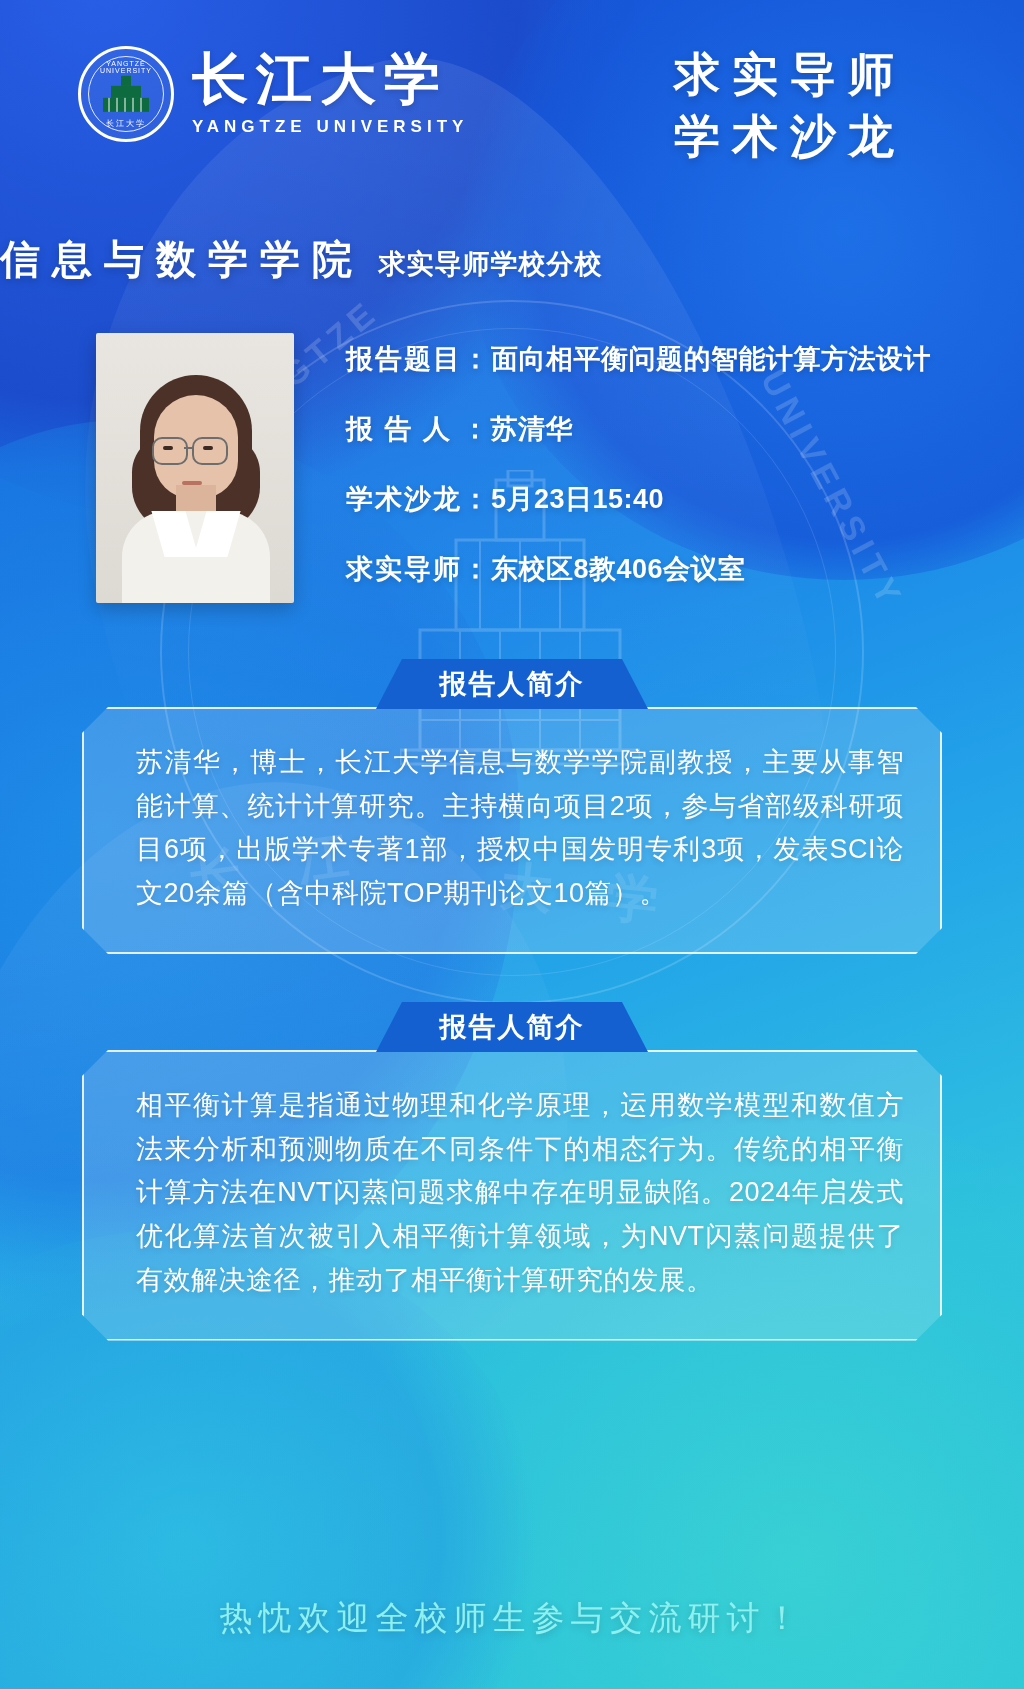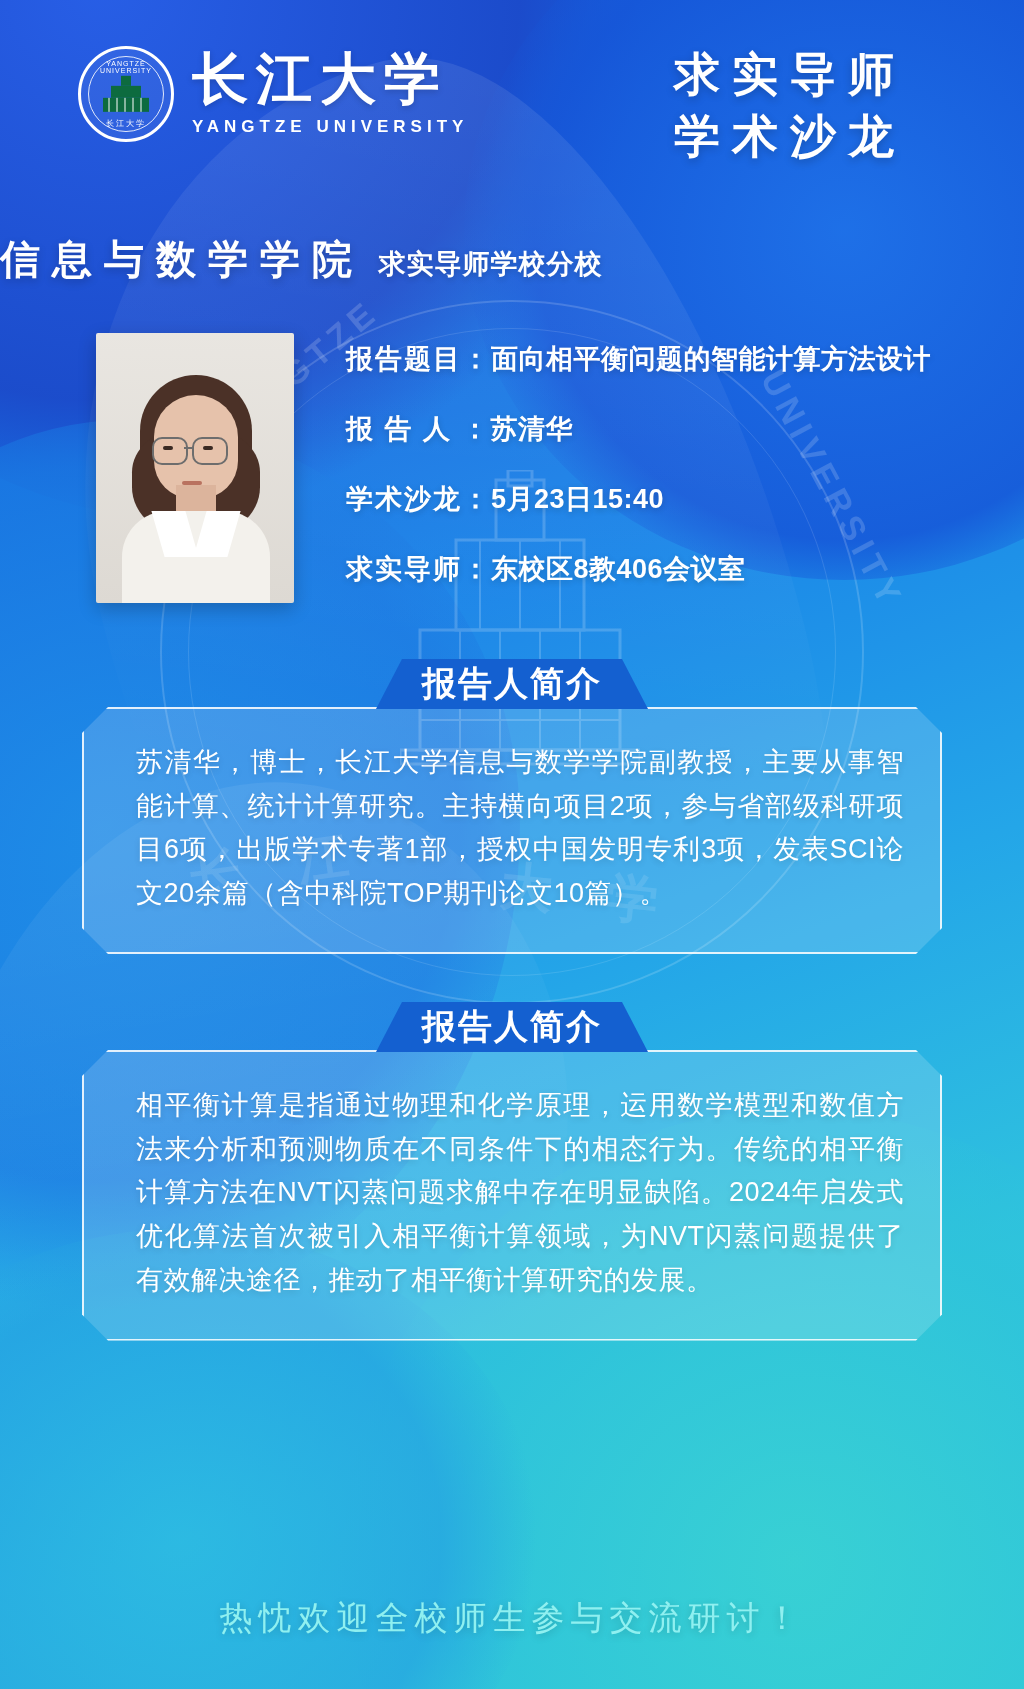--- a/index.html
+++ b/index.html
@@ -336,21 +336,21 @@
   .panel-wrap.first { margin-top: 56px; }
   .panel-wrap.second { margin-top: 48px; }
 
   .panel-tab {
     position: relative;
     width: 272px;
     height: 50px;
     margin: 0 auto;
     background: #1460d0;
     color: #ffffff;
-    font-size: 34px;
+    font-size: 27px;
     font-weight: 700;
     letter-spacing: 2px;
     display: flex;
     align-items: center;
     justify-content: center;
     clip-path: polygon(26px 0, calc(100% - 26px) 0, 100% 100%, 0 100%);
     z-index: 3;
     box-shadow: 0 3px 10px rgba(0,0,0,.18);
   }
   .panel-body {

